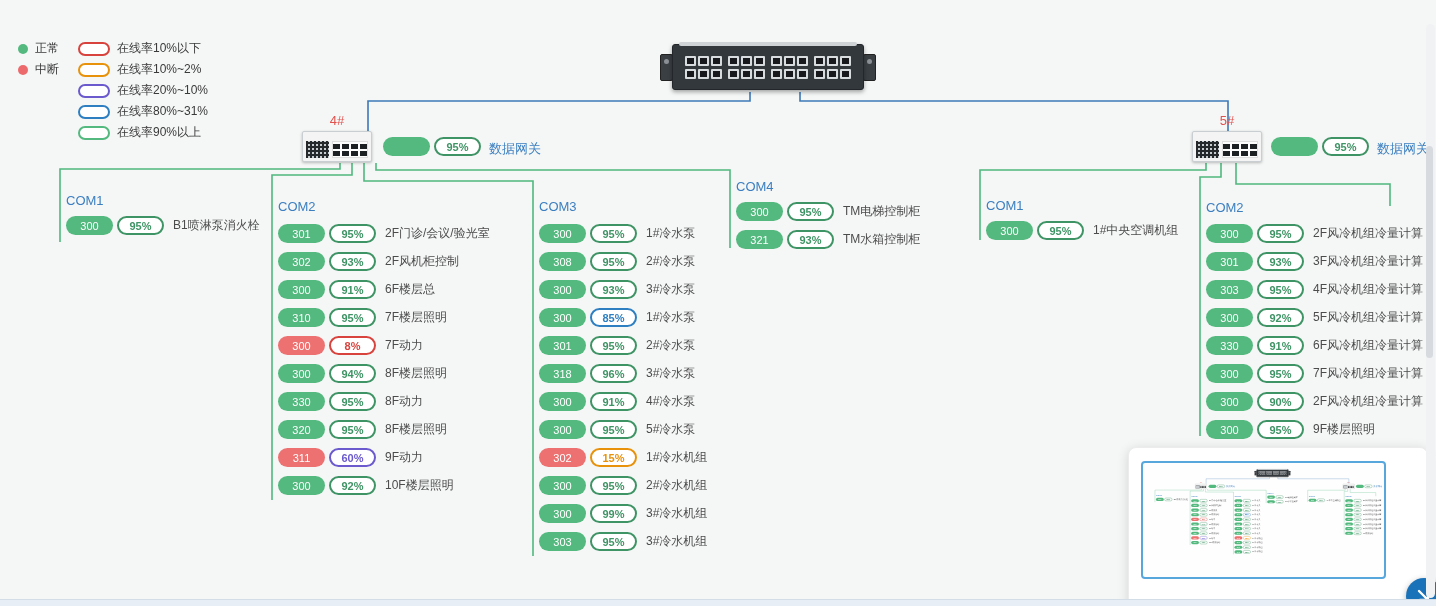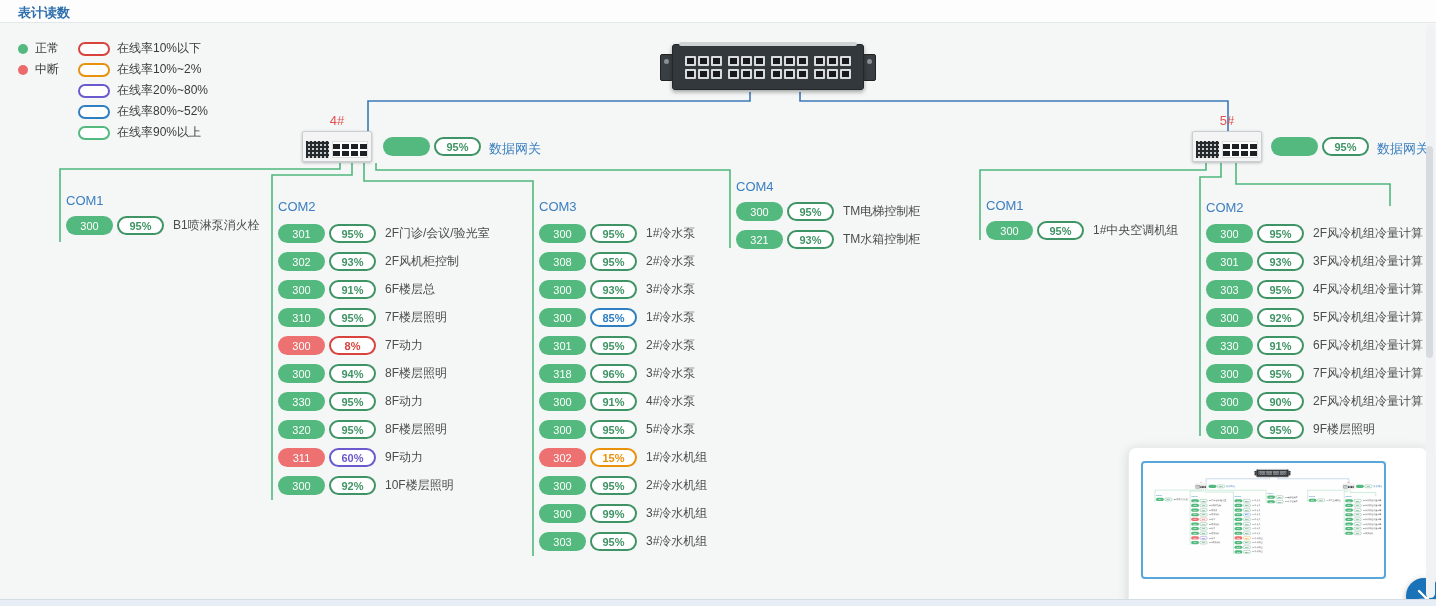--- a/index.html
+++ b/index.html
@@ -73,23 +73,20 @@
   
   .v-scroll-track { position:absolute; right:1px; top:24px; width:9px; height:574px; background:#f1f2f3; border-radius:5px; }
   .v-scroll-thumb { position:absolute; right:2px; top:122px; width:7px; height:212px; background:#d7dbdf; border-radius:4px; }
   .bottom-bar { position:absolute; left:0; bottom:0; width:100%; height:7px; background:#e8eef5; border-top:1px solid #d3dde7; }
 </style>
 </head>
 <body>
 
 <div class="stage">
 
-  <div class="header">
-    <div class="page-title">表计读数</div>
-  </div>
 
   <div class="legend">
     <div class="leg-status">
       <div class="leg-row">
           <span class="dot dot-green"></span>
           <span>正常</span>
         </div>
       <div class="leg-row">
           <span class="dot dot-red"></span>
           <span>中断</span>
@@ -99,25 +96,25 @@
       <div class="leg-row">
           <span class="leg-pill lp-red"></span>
           <span>在线率10%以下</span>
         </div>
       <div class="leg-row">
           <span class="leg-pill lp-orange"></span>
           <span>在线率10%~2%</span>
         </div>
       <div class="leg-row">
           <span class="leg-pill lp-purple"></span>
-          <span>在线率20%~80%</span>
+          <span>在线率20%~10%</span>
         </div>
       <div class="leg-row">
           <span class="leg-pill lp-blue"></span>
-          <span>在线率80%~52%</span>
+          <span>在线率80%~31%</span>
         </div>
       <div class="leg-row">
           <span class="leg-pill lp-green"></span>
           <span>在线率90%以上</span>
         </div>
     </div>
   </div>
 
   <div id="diagram">
     <svg class="wires" width="1436" height="606">

